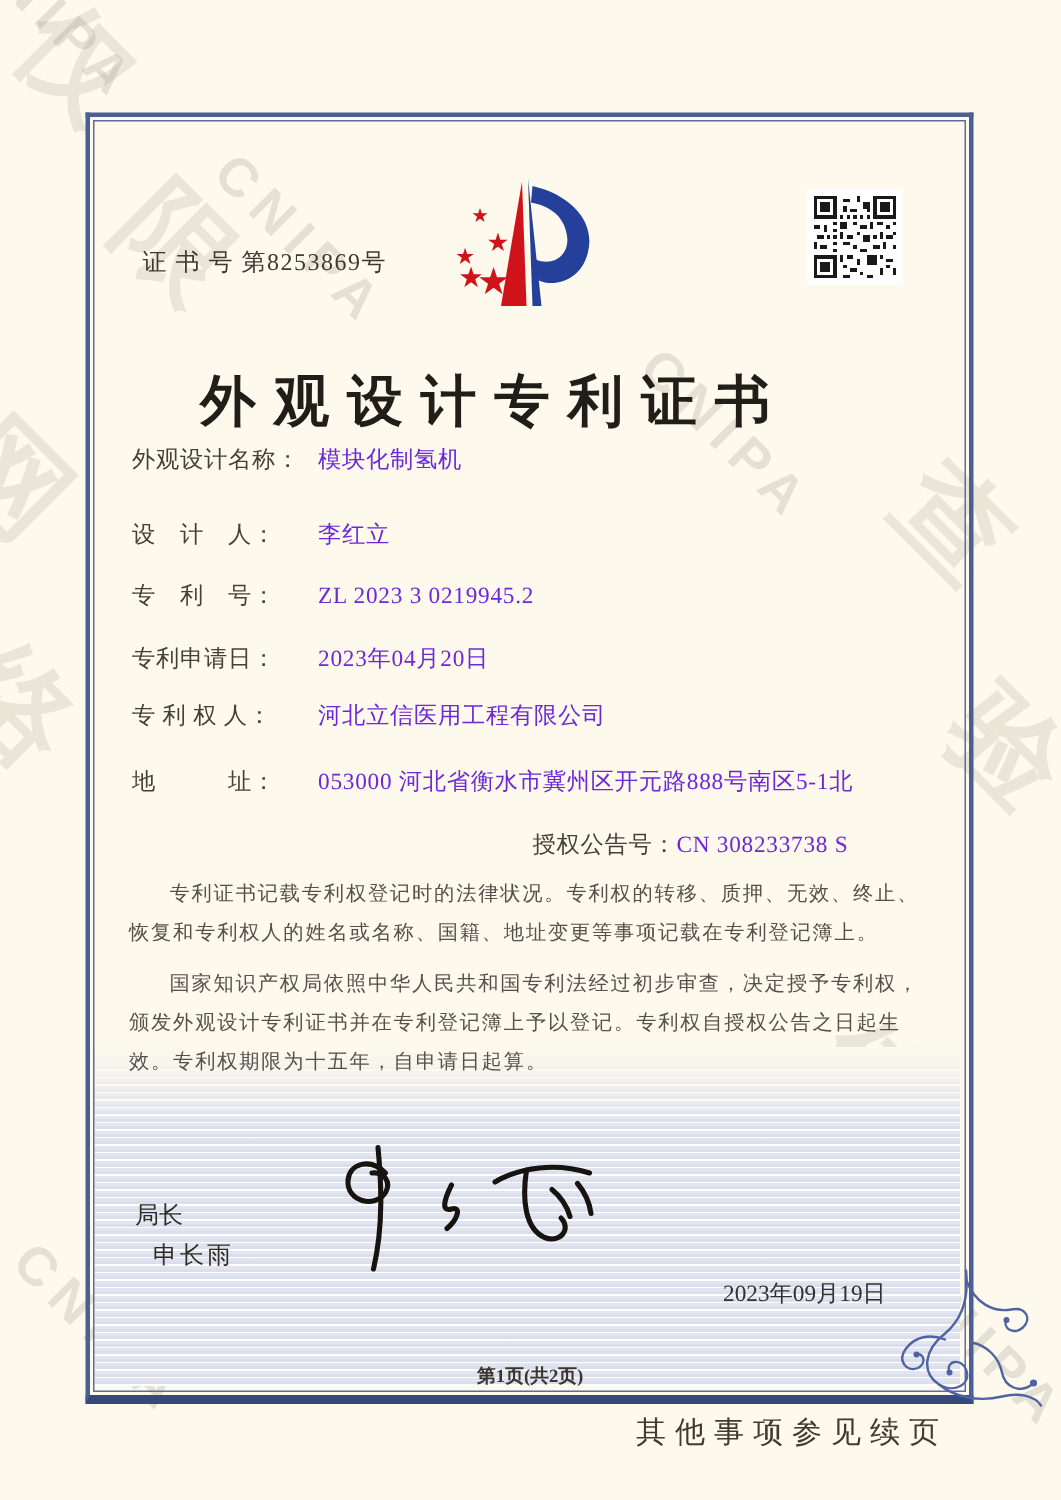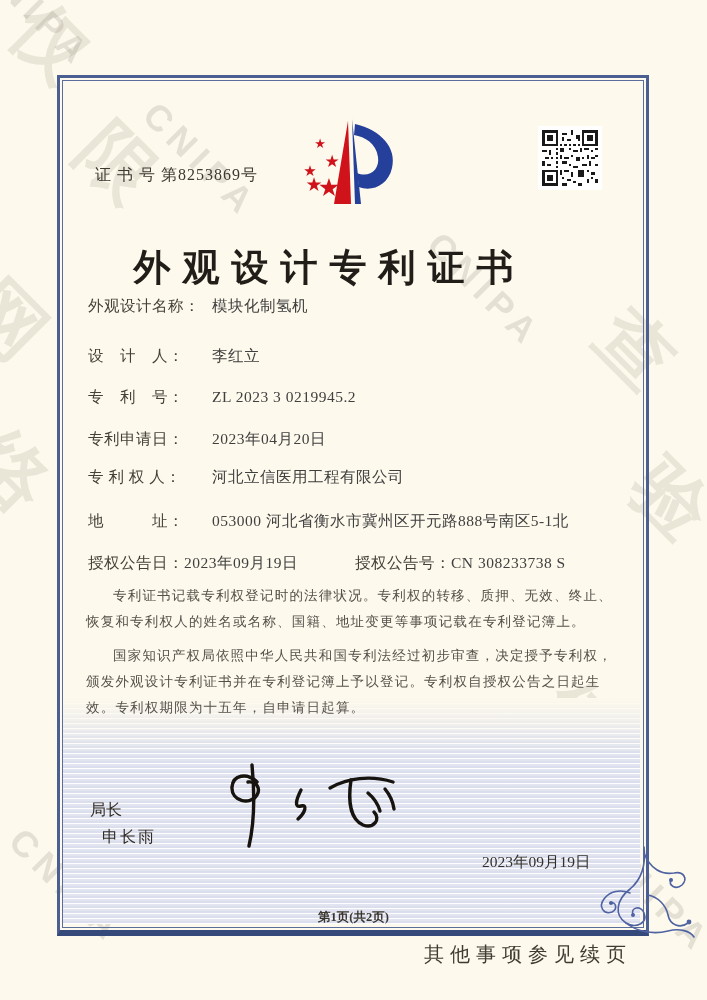--- a/index.html
+++ b/index.html
@@ -28,21 +28,21 @@
       linear-gradient(180deg,#fdf9ec 0px,rgba(253,249,236,0) 55px),
       repeating-linear-gradient(180deg,rgba(255,255,255,0.95) 0 1px,rgba(226,229,240,0.9) 1px 3px,rgba(210,214,232,0.55) 3px 5px);
     background-color:#e6e8f2;}
   
   .z{z-index:3;}
   .cert-no{left:95px;top:118px;font-size:16px;letter-spacing:1px;color:#3d3830;margin-top:47px;}
   .title{left:0;top:207px;width:659px;text-align:center;font-size:37px;font-weight:bold;
     letter-spacing:12px;color:#211d18;margin-top:36px;}
   .field-row{left:88px;width:560px;font-size:15.5px;color:#443f37;letter-spacing:0.5px;}
   .flabel{display:inline-block;width:124px;}
-  .fvalue{color:#404040;}
+  .fvalue{color:#6d28d9;}
   .grant2{position:absolute;left:267px;top:0;}
   .paras{left:86px;top:583px;width:540px;font-size:13.5px;color:#56504a;}
   .paras p{margin:0 0 7px 0;text-indent:2em;line-height:1.95;letter-spacing:1.2px;}
   .signer-title{left:90px;top:800px;font-size:16px;color:#2f2b25;}
   .signer-name{left:90px;top:827px;font-size:16px;color:#2f2b25;letter-spacing:2px;margin-left:12px;}
   .issue-date{left:482px;top:852px;font-size:15.5px;color:#33302b;}
   .page-info{left:0;top:909px;width:707px;text-align:center;font-size:12.5px;color:#3a362f;font-weight:bold;}
   .cont-note{left:0;top:941px;width:632px;text-align:right;font-size:20px;
     letter-spacing:6px;color:#403a31;}
   svg{display:block;}
@@ -172,23 +172,20 @@
 <div class="abs z field-row" style="top:429px">
   <span class="flabel">专利申请日：</span><span class="fvalue">2023年04月20日</span>
 </div>
 <div class="abs z field-row" style="top:467px">
   <span class="flabel">专 利 权 人：</span><span class="fvalue">河北立信医用工程有限公司</span>
 </div>
 <div class="abs z field-row" style="top:511px">
   <span class="flabel">地　　　址：</span><span class="fvalue">053000 河北省衡水市冀州区开元路888号南区5-1北</span>
 </div>
 <div class="abs z field-row" style="top:553px;height:22px">
-  <span>
-    <span>授权公告日：</span><span class="fvalue">2023年09月19日</span>
-  </span>
   <span class="grant2">
     <span>授权公告号：</span><span class="fvalue">CN 308233738 S</span>
   </span>
 </div>
 
 <div class="abs z paras">
   <p>专利证书记载专利权登记时的法律状况。专利权的转移、质押、无效、终止、恢复和专利权人的姓名或名称、国籍、地址变更等事项记载在专利登记簿上。</p>
   <p>国家知识产权局依照中华人民共和国专利法经过初步审查，决定授予专利权，颁发外观设计专利证书并在专利登记簿上予以登记。专利权自授权公告之日起生效。专利权期限为十五年，自申请日起算。</p>
 </div>
 

